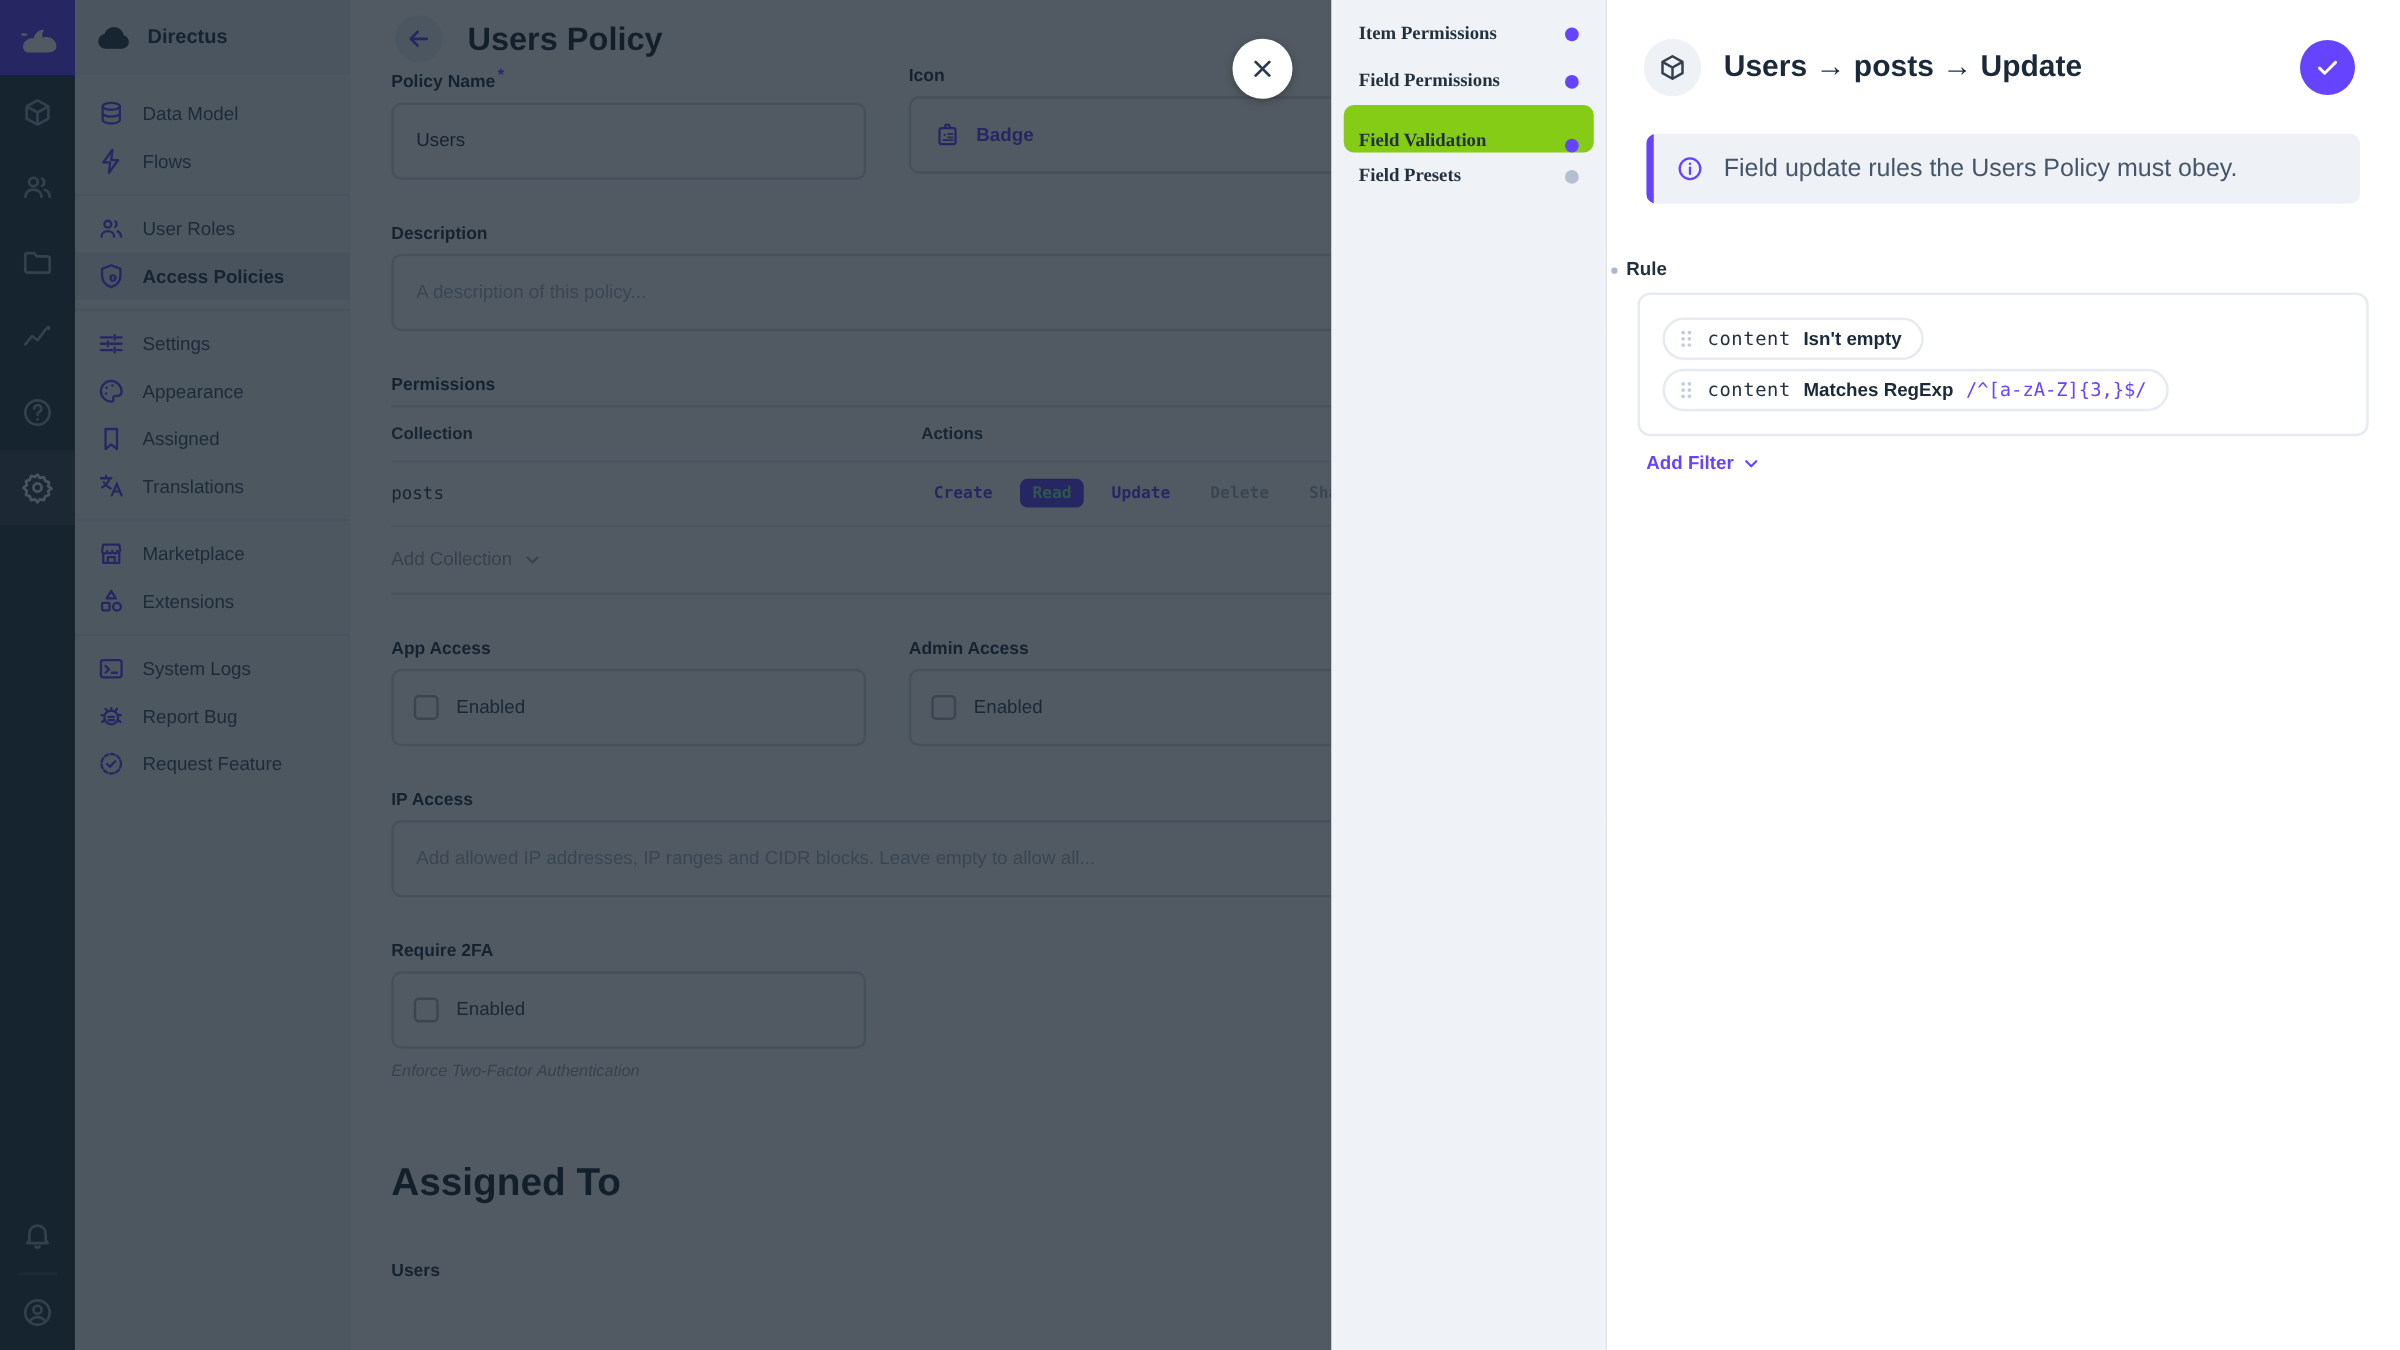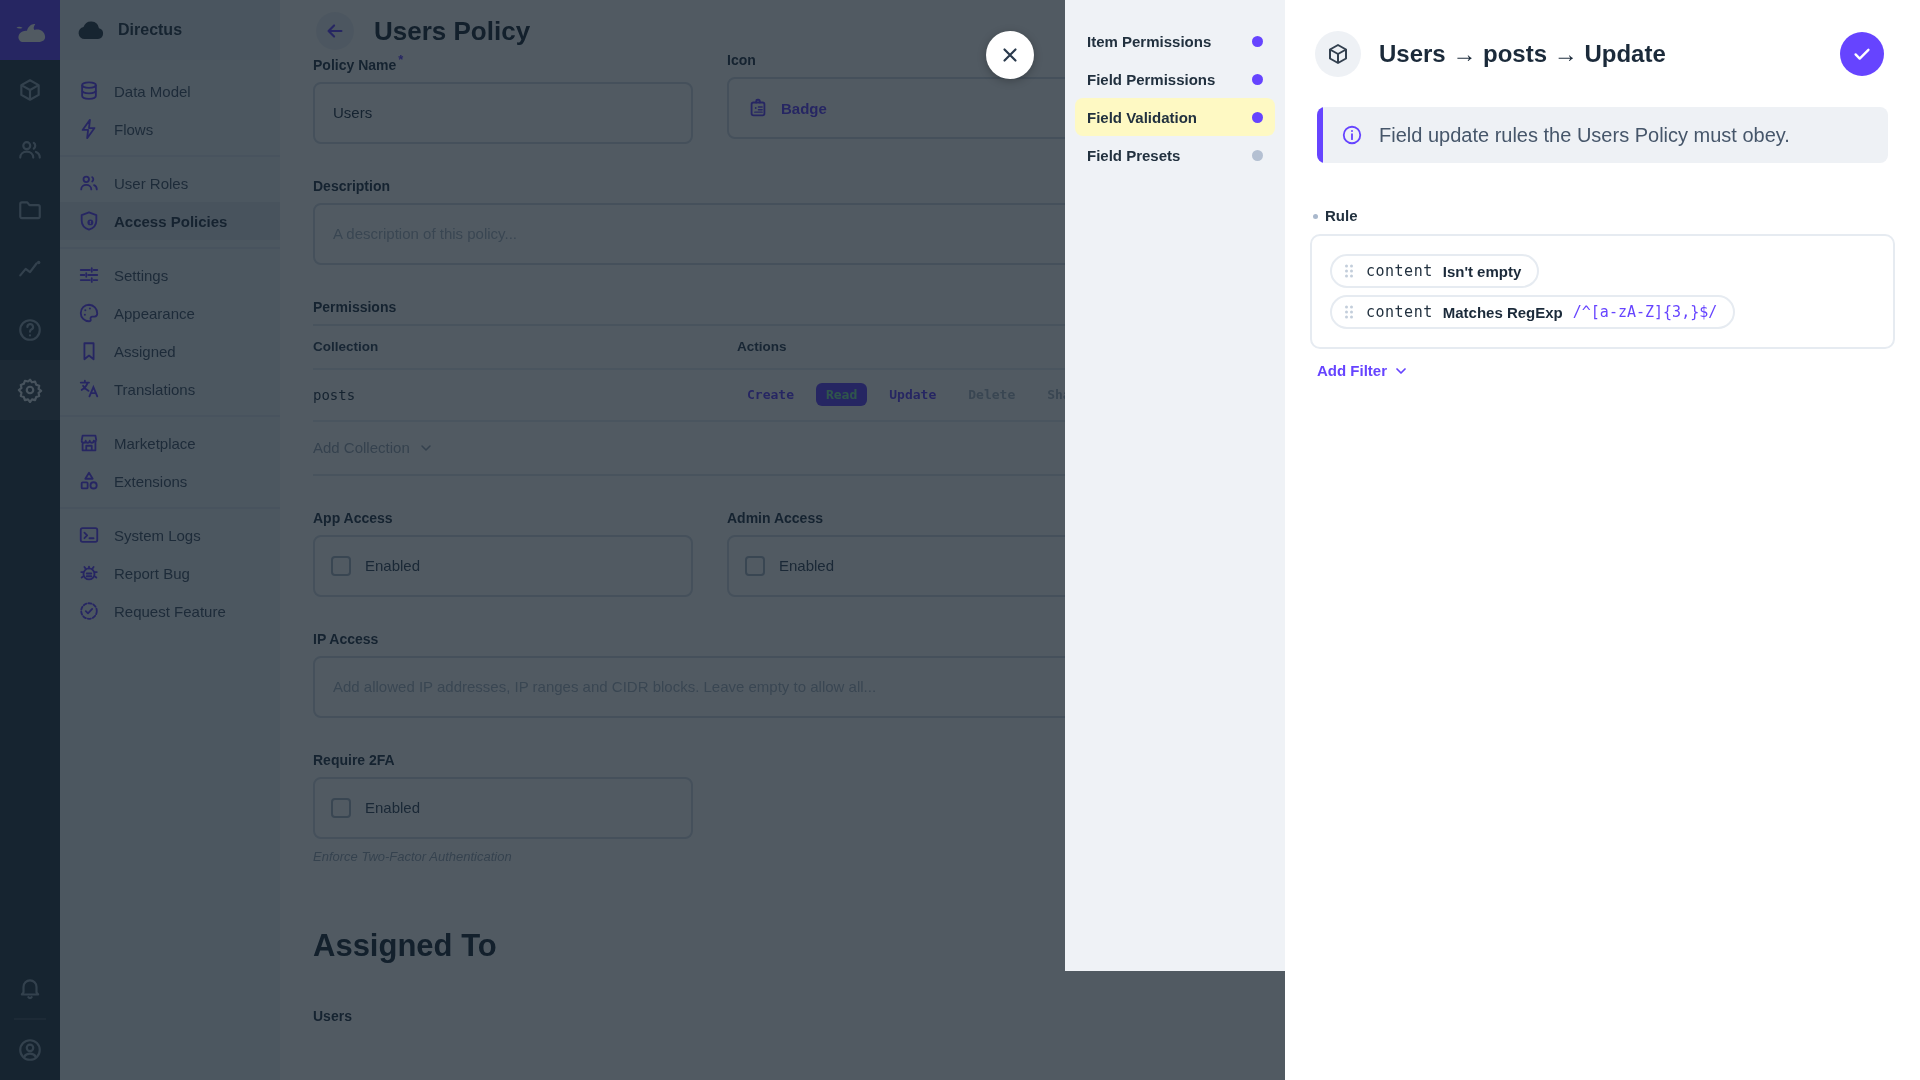--- a/index.html
+++ b/index.html
@@ -65,39 +65,39 @@
   .f-note { margin-top:10px; font-size:13px; font-style:italic; color:#9aa8b8; }
 
   .big-heading { font-size:31px; font-weight:800; color:#20303f; }
 
   
   .overlay { position:absolute; inset:0; background:rgba(14,27,38,0.72); }
 
   
   .drawer-close { position:absolute; left:986px; top:31px; width:48px; height:48px; border-radius:50%; background:#ffffff; color:#2a3a4d; display:flex; align-items:center; justify-content:center; box-shadow:0 2px 8px rgba(0,0,0,.25); cursor:pointer; }
 
-  .drawer-nav { position:absolute; left:1065px; top:0; width:220px; height:971px; background:#eff2f6; padding:22px 10px; }
+  .drawer-nav { position:absolute; left:1065px; top:0; width:220px; height:1080px; background:#eff2f6; padding:8px 10px;font-family:Liberation Serif, serif; }
   .dnav-item { height:38px; border-radius:8px; display:flex; align-items:center; justify-content:space-between; padding:0 12px; font-size:15px; font-weight:600; color:#22313f; }
-  .dnav-item.active { background:#fef9c3; }
+  .dnav-item.active { background:#84cc16;align-items:flex-end; }
   .dot { width:11px; height:11px; border-radius:50%; }
   .dot.on { background:#6644ff; }
   .dot.off { background:#b4c0d2; }
 
   .drawer-main { position:absolute; left:1285px; top:0; width:635px; height:1080px; background:#ffffff; }
   .dm-header { display:flex; align-items:center; gap:18px; padding:31px 36px 0 30px; }
   .dm-icon-circle { width:46px; height:46px; border-radius:50%; background:#eef1f5; color:#33404f; display:flex; align-items:center; justify-content:center; flex:0 0 auto; }
   .dm-title { font-size:24px; font-weight:800; color:#1b2a3a; white-space:nowrap; }
   .dm-save { margin-left:auto; width:44px; height:44px; border-radius:50%; background:#6644ff; color:#fff; display:flex; align-items:center; justify-content:center; cursor:pointer; }
 
   .banner { position:relative; margin:30px 32px 0 32px; background:#eef1f5; border-radius:8px; height:56px; display:flex; align-items:center; gap:16px; padding:0 18px 0 24px; overflow:hidden; }
   .banner-accent { position:absolute; left:0; top:0; bottom:0; width:6px; background:#6644ff; }
   .banner-text { font-size:20px; color:#46566a; }
   .banner .info-ico { color:#6644ff; display:flex; flex:0 0 auto; }
 
-  .rule-label { position:relative; margin:44px 32px 0 40px; font-size:15px; font-weight:700; color:#22313f; }
+  .rule-label { position:relative; margin:44px 32px 0 16px; font-size:15px; font-weight:700; color:#22313f; }
   .rule-label::before { content:""; position:absolute; left:-12px; top:7px; width:5px; height:5px; border-radius:50%; background:#a9b8cc; }
   .rule-box { margin:10px 25px 0 25px; border:2px solid #e6ebf1; border-radius:10px; padding:18px 18px; display:flex; flex-direction:column; gap:7px; align-items:flex-start; }
   .pill { display:inline-flex; align-items:center; gap:10px; border:2px solid #e6ebf1; border-radius:18px; height:34px; padding:0 16px 0 10px; }
   .drag { color:#c3cedb; display:flex; cursor:grab; }
   .pill .fld { font-size:15px; color:#22313f; letter-spacing:.5px; }
   .pill .op { font-size:15px; font-weight:700; color:#1b2a3a; }
   .pill .val { font-size:15px; color:#6644ff; }
   .add-filter { margin:13px 32px 0 32px; display:inline-flex; align-items:center; gap:6px; color:#6644ff; font-size:15px; font-weight:700; cursor:pointer; width:max-content; }
 
   svg { display:block; }

